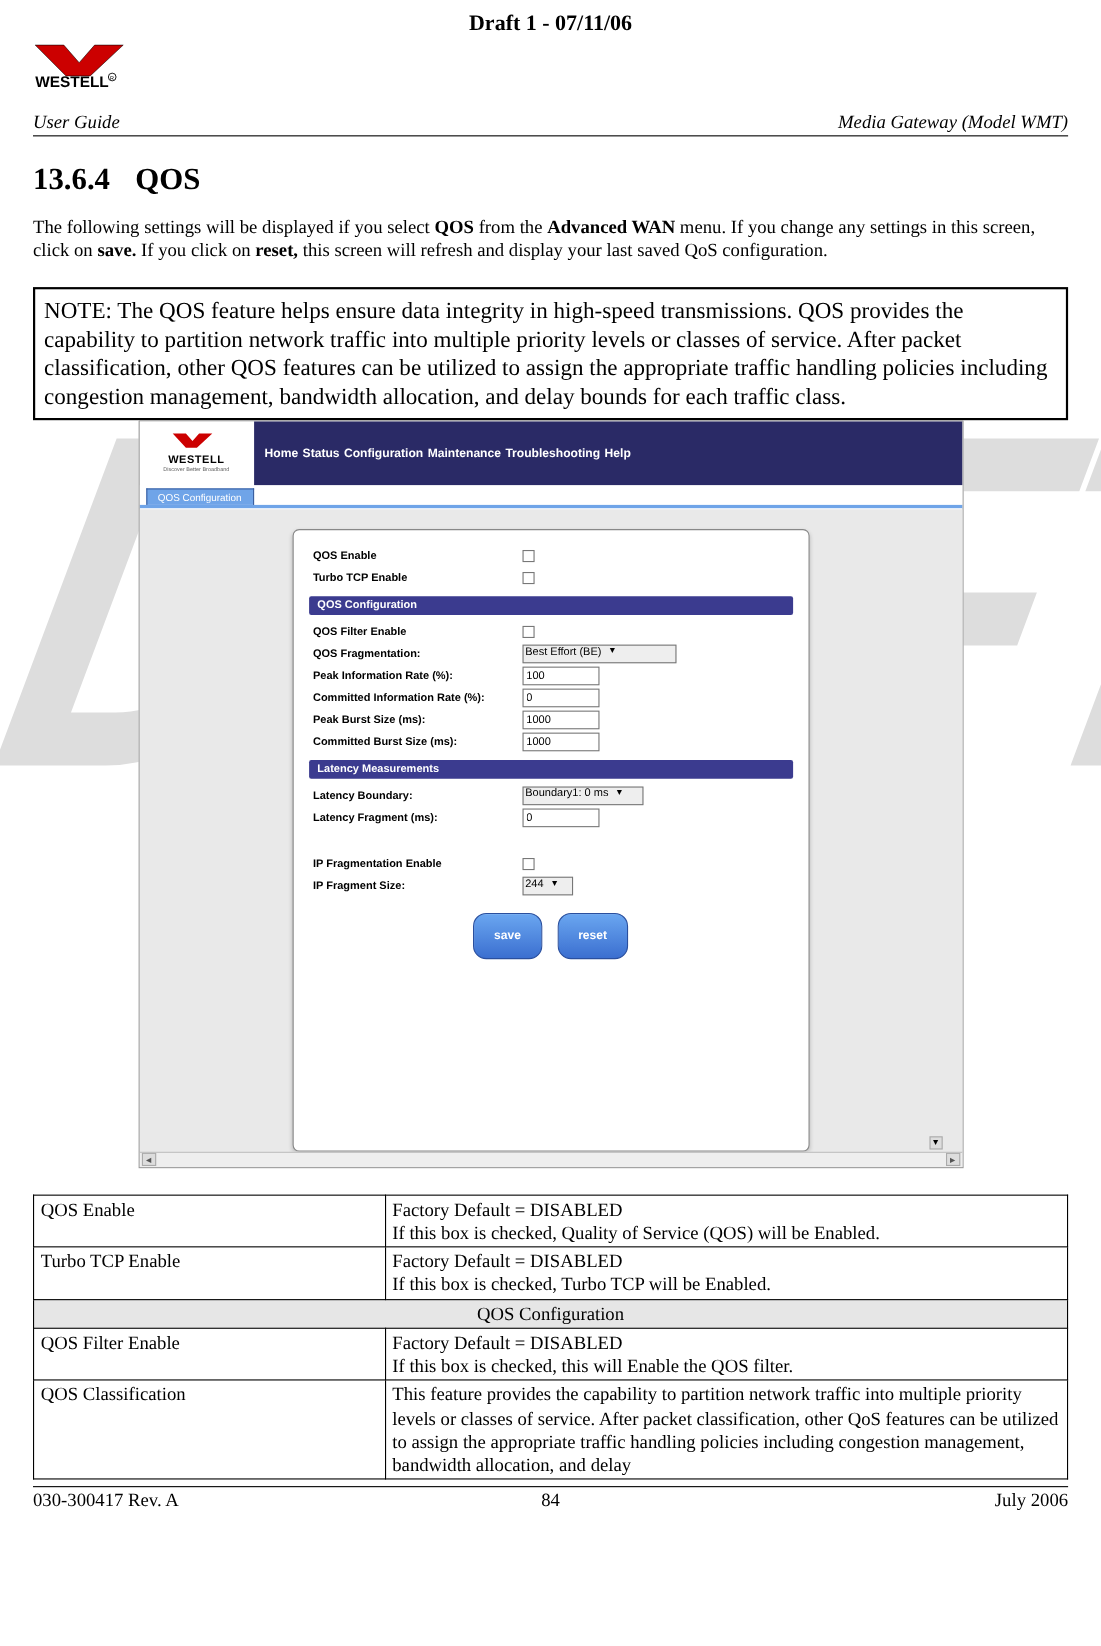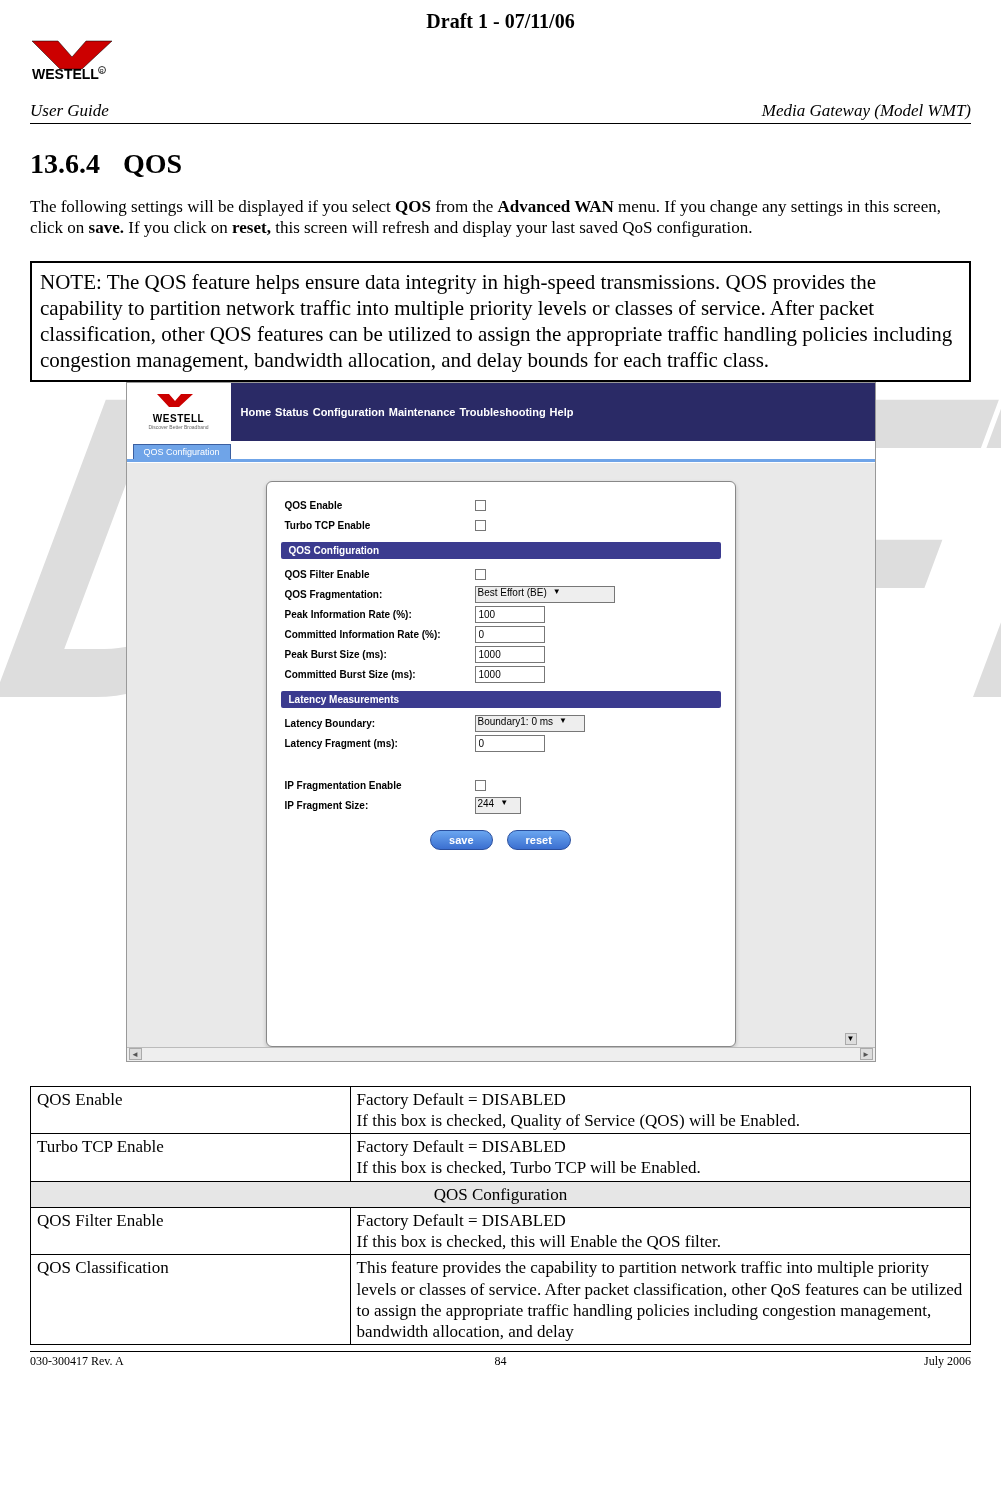--- a/index.html
+++ b/index.html
@@ -71,36 +71,36 @@
     .ss-canvas { position: absolute; top: 80px; left: 0; right: 0; bottom: 14px; background: #e9e9e9; display: flex; justify-content: center; padding-top: 18px; }
     .ss-panel { width: 470px; background: #fff; border: 1px solid #888; border-radius: 6px; box-shadow: 0 2px 4px rgba(0,0,0,0.2); padding: 14px 18px 12px 18px; font-family: Arial, sans-serif; font-size: 10px; }
     .ss-row { display: flex; align-items: center; height: 20px; }
     .ss-row .lbl { width: 190px; font-weight: bold; }
     .ss-checkbox { width: 11px; height: 11px; border: 1px solid #777; background: #fff; display: inline-block; }
     .ss-section-hdr { background: #3b3b8f; color: #fff; font-weight: bold; padding: 3px 8px; margin: 6px -4px; border-radius: 2px; }
     .ss-input { border: 1px solid #777; height: 17px; padding: 0 3px; font-size: 10px; background: #fff; }
     .ss-select { border: 1px solid #777; height: 17px; font-size: 10px; background: #eee; padding: 0 2px; display: inline-flex; align-items: flex-start; }
     .ss-select .caret { margin-left: 6px; font-size: 8px; }
     .ss-btns { display: flex; justify-content: center; gap: 14px; margin-top: 14px; }
-    .ss-btn { background: linear-gradient(#6aa6f0, #3b6fd0); color: #fff; border: 1px solid #2a4f9e; border-radius: 12px; padding: 3px 18px; font-size: 11px; font-weight: bold; font-family: Arial, sans-serif; }
+    .ss-btn { background: linear-gradient(#6aa6f0, #3b6fd0); color: #fff; border: 1px solid #2a4f9e; border-radius: 12px; padding: 14px 18px; font-size: 11px; font-weight: bold; font-family: Arial, sans-serif; }
     .ss-scroll-h { position: absolute; bottom: 0; left: 0; right: 0; height: 14px; background: #eee; border-top: 1px solid #bbb; display: flex; justify-content: space-between; align-items: center; font-size: 9px; color: #555; padding: 0 2px; }
     .ss-scroll-arrow { width: 13px; height: 12px; background: #ddd; border: 1px solid #aaa; display: flex; align-items: center; justify-content: center; font-size: 8px; }
     .ss-scroll-v-arrow { position: absolute; right: 18px; bottom: 16px; width: 12px; height: 12px; background: #ddd; border: 1px solid #aaa; font-size: 8px; display:flex; align-items:center; justify-content:center;}
     
     table.def { border-collapse: collapse; width: 100%; font-size: 17px; margin-top: 4px; }
     table.def td { border: 1px solid #000; padding: 2px 6px; vertical-align: top; line-height: 1.25; }
     table.def td.label { width: 34%; }
     table.def td.hdr { text-align: center; background: #e6e6e6; }
     .footer {
       display: flex;
       justify-content: space-between;
       border-top: 1px solid #000;
       margin-top: 6px;
       padding-top: 2px;
-      font-size: 12px;
+      font-size: 17px;
     }
     .footer .center { position: absolute; left: 50%; transform: translateX(-50%); }
   </style>
 </head>
 <body>
 
 <div class="watermark">DRAFT</div>
 
 <div class="draft-header">Draft 1 - 07/11/06</div>
 

